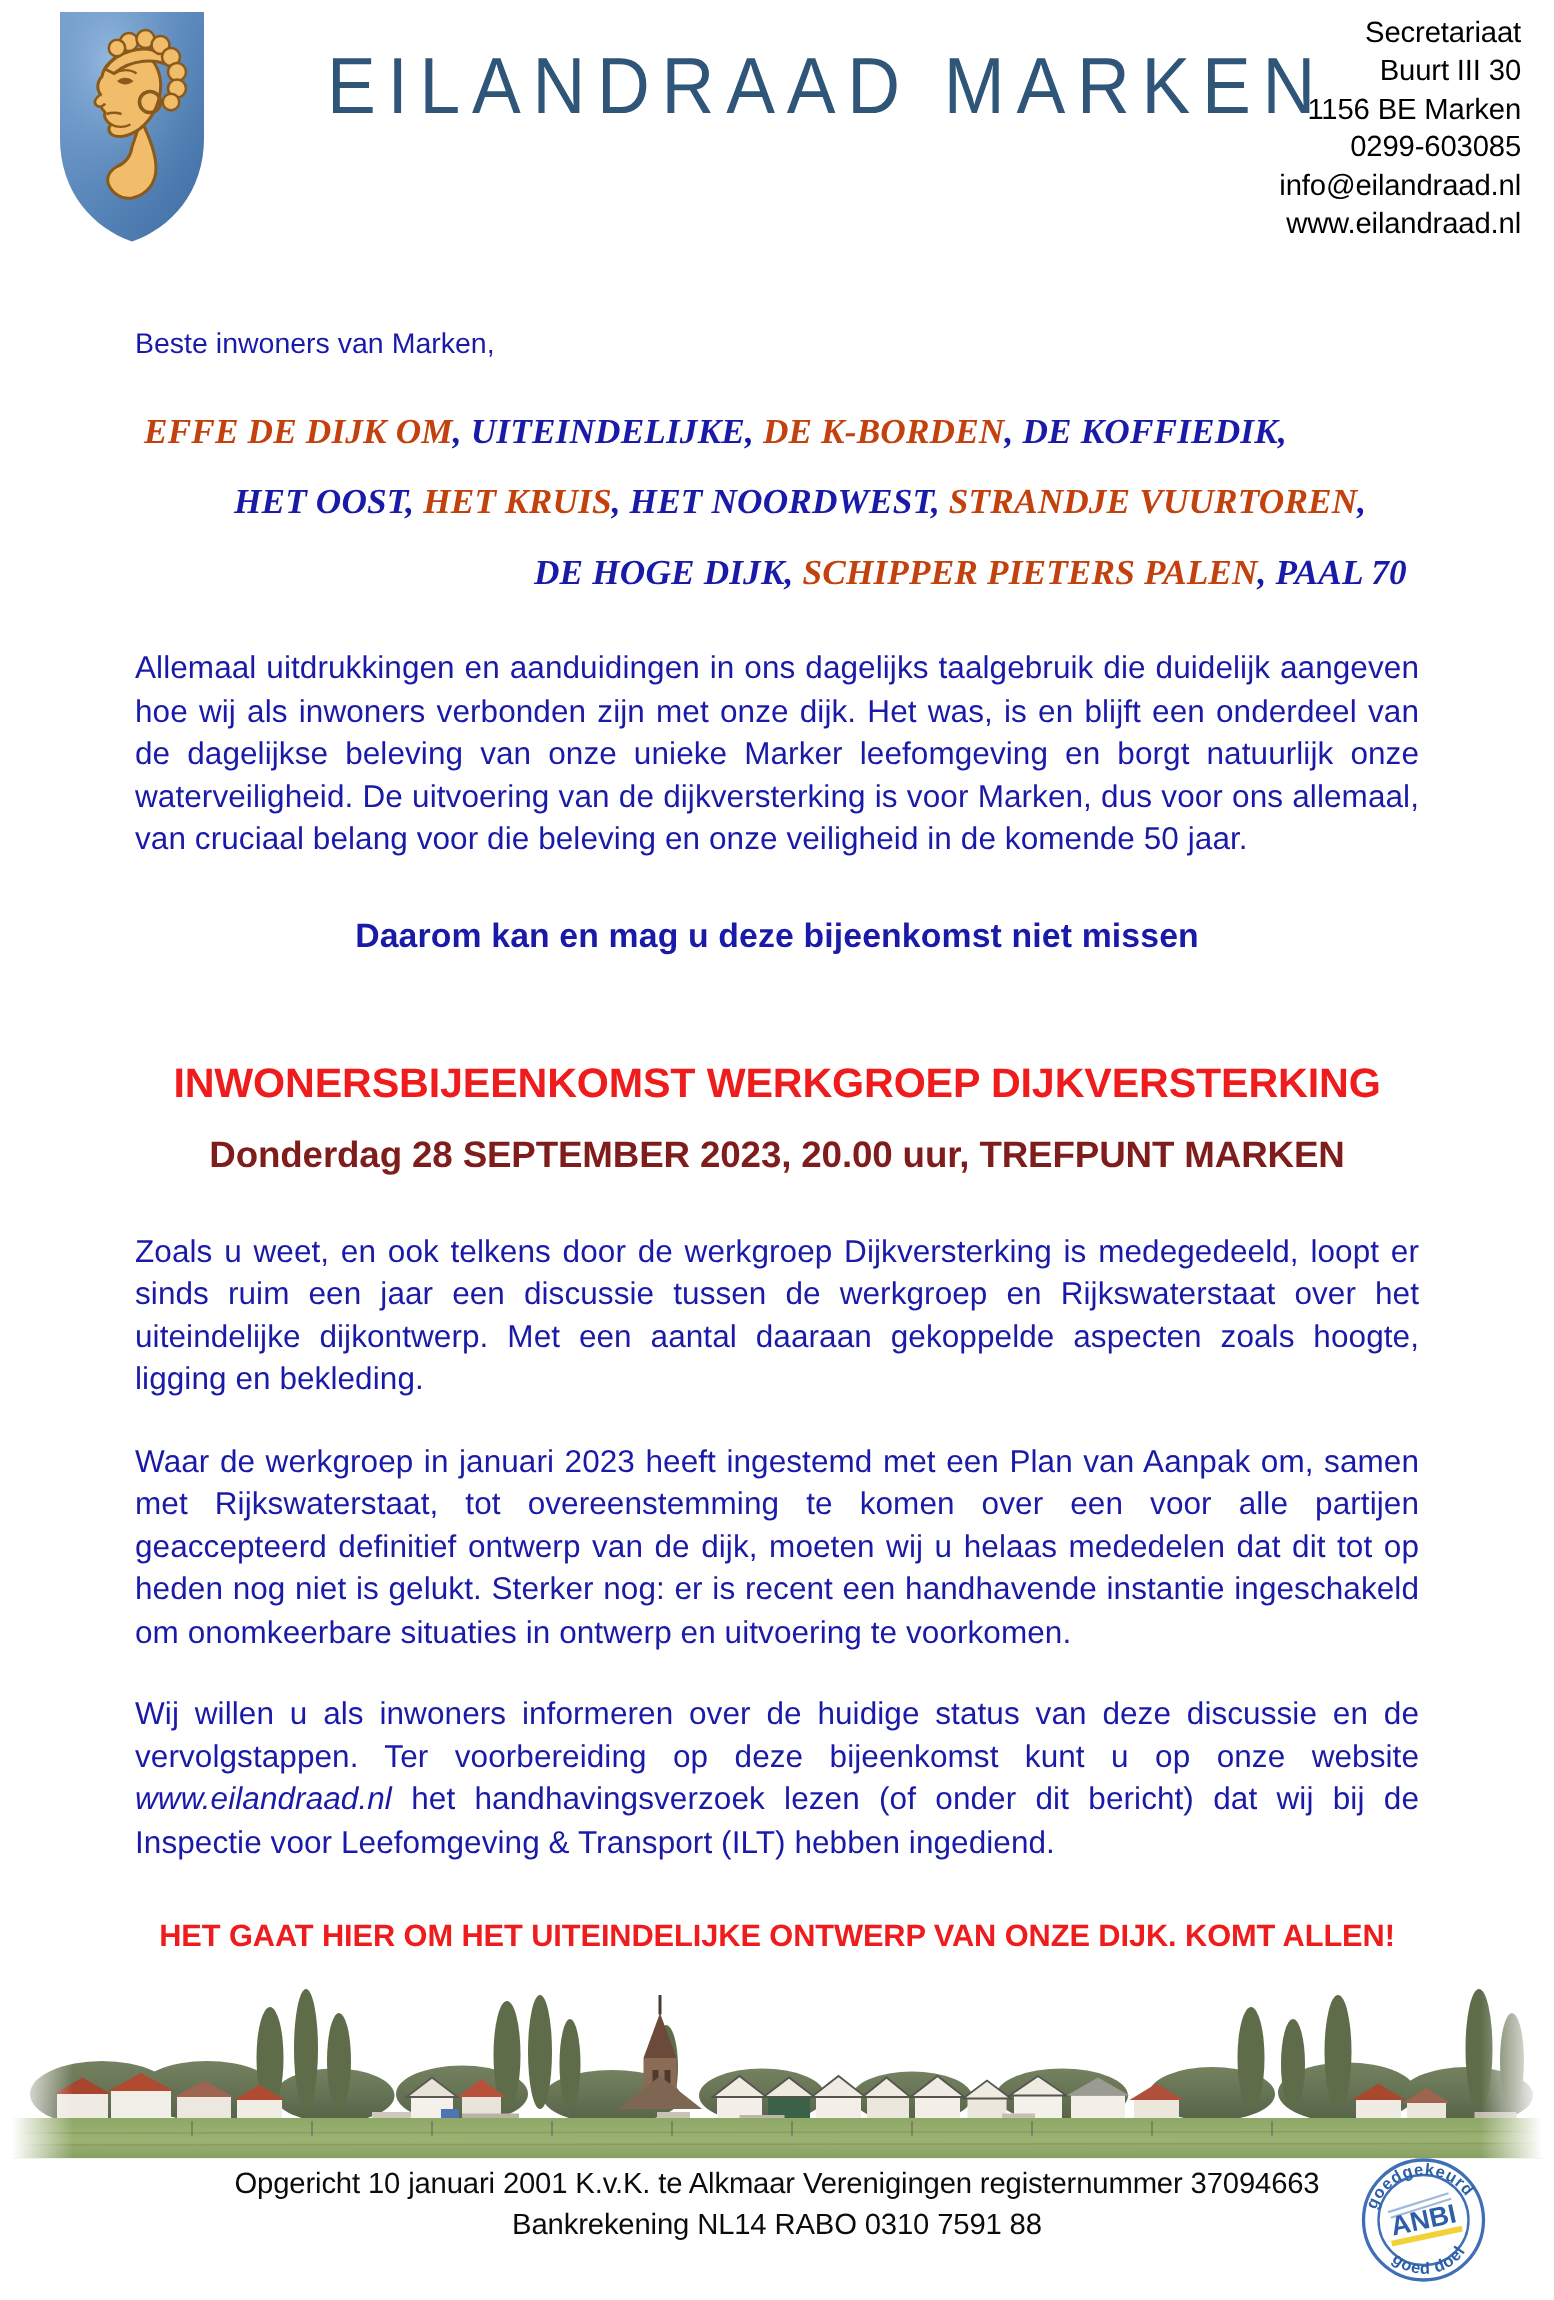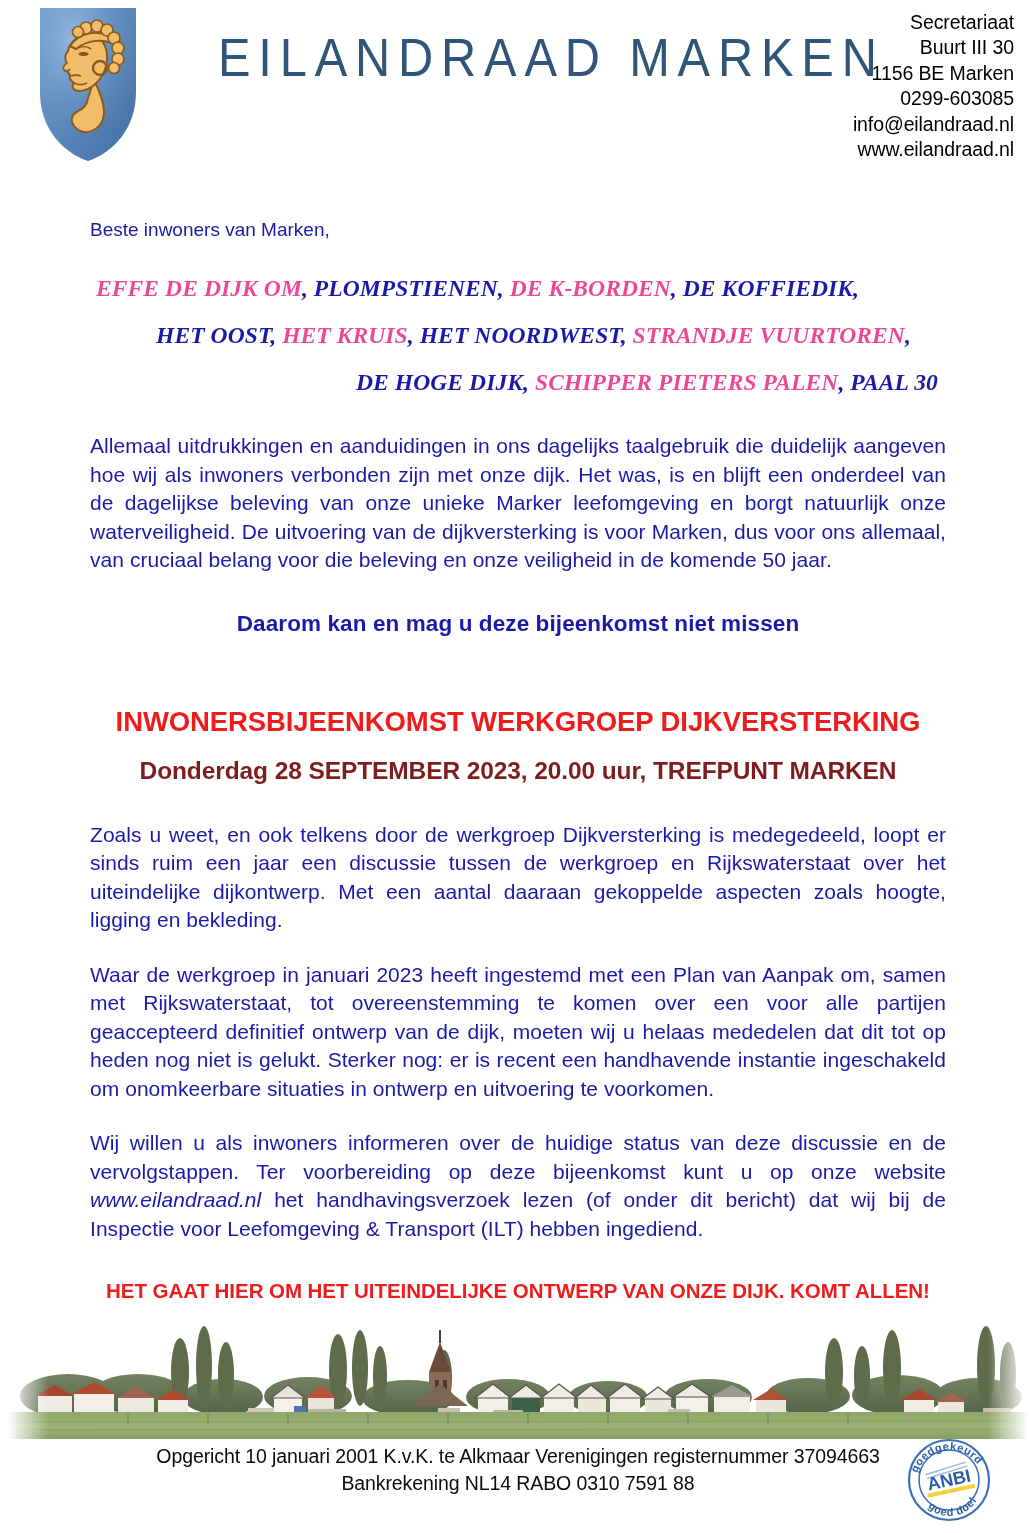--- a/index.html
+++ b/index.html
@@ -93,21 +93,21 @@
     font-weight: bold;
     font-size: 23.5px;
     line-height: 47px;
     letter-spacing: 0.1px;
     white-space: nowrap;
   }
   .expr-line { display: block; }
   .expr-line.l1 { padding-left: 6px; }
   .expr-line.l2 { padding-left: 66px; }
   .expr-line.l3 { padding-left: 266px; }
-  .r { color: #ec4899; }
+  .r { color: #c2410c; }
   .b { color: #1a1aa8; }
 
   
   p.para {
     margin: 0;
     text-align: justify;
     font-size: 21px;
     line-height: 28.5px;
     color: #1a1aa8;
     letter-spacing: 0.05px;
@@ -273,23 +273,23 @@
       <div>info@eilandraad.nl</div>
       <div>www.eilandraad.nl</div>
     </div>
   </div>
 
   <div class="content">
 
     <p class="salutation">Beste inwoners van Marken,</p>
 
     <div class="expr-block">
-      <span class="expr-line l1"><span class="r">EFFE DE DIJK OM</span><span class="b">, </span><span class="b">PLOMPSTIENEN</span><span class="b">, </span><span class="r">DE K-BORDEN</span><span class="b">, </span><span class="b">DE KOFFIEDIK,</span></span>
+      <span class="expr-line l1"><span class="r">EFFE DE DIJK OM</span><span class="b">, </span><span class="b">UITEINDELIJKE</span><span class="b">, </span><span class="r">DE K-BORDEN</span><span class="b">, </span><span class="b">DE KOFFIEDIK,</span></span>
       <span class="expr-line l2"><span class="b">HET OOST</span><span class="b">, </span><span class="r">HET KRUIS</span><span class="b">, </span><span class="b">HET NOORDWEST</span><span class="b">, </span><span class="r">STRANDJE VUURTOREN</span><span class="b">,</span></span>
-      <span class="expr-line l3"><span class="b">DE HOGE DIJK</span><span class="b">, </span><span class="r">SCHIPPER PIETERS PALEN</span><span class="b">, </span><span class="b">PAAL 30</span></span>
+      <span class="expr-line l3"><span class="b">DE HOGE DIJK</span><span class="b">, </span><span class="r">SCHIPPER PIETERS PALEN</span><span class="b">, </span><span class="b">PAAL 70</span></span>
     </div>
 
     <div class="gap-26"></div>
 
     <p class="para">Allemaal uitdrukkingen en aanduidingen in ons dagelijks taalgebruik die duidelijk aangeven hoe wij als inwoners verbonden zijn met onze dijk. Het was, is en blijft een onderdeel van de dagelijkse beleving van onze unieke Marker leefomgeving en borgt natuurlijk onze waterveiligheid. De uitvoering van de dijkversterking is voor Marken, dus voor ons allemaal, van cruciaal belang voor die beleving en onze veiligheid in de komende 50 jaar.</p>
 
     <div class="gap-34"></div>
 
     <p class="headline-blue">Daarom kan en mag u deze bijeenkomst niet missen</p>
 

